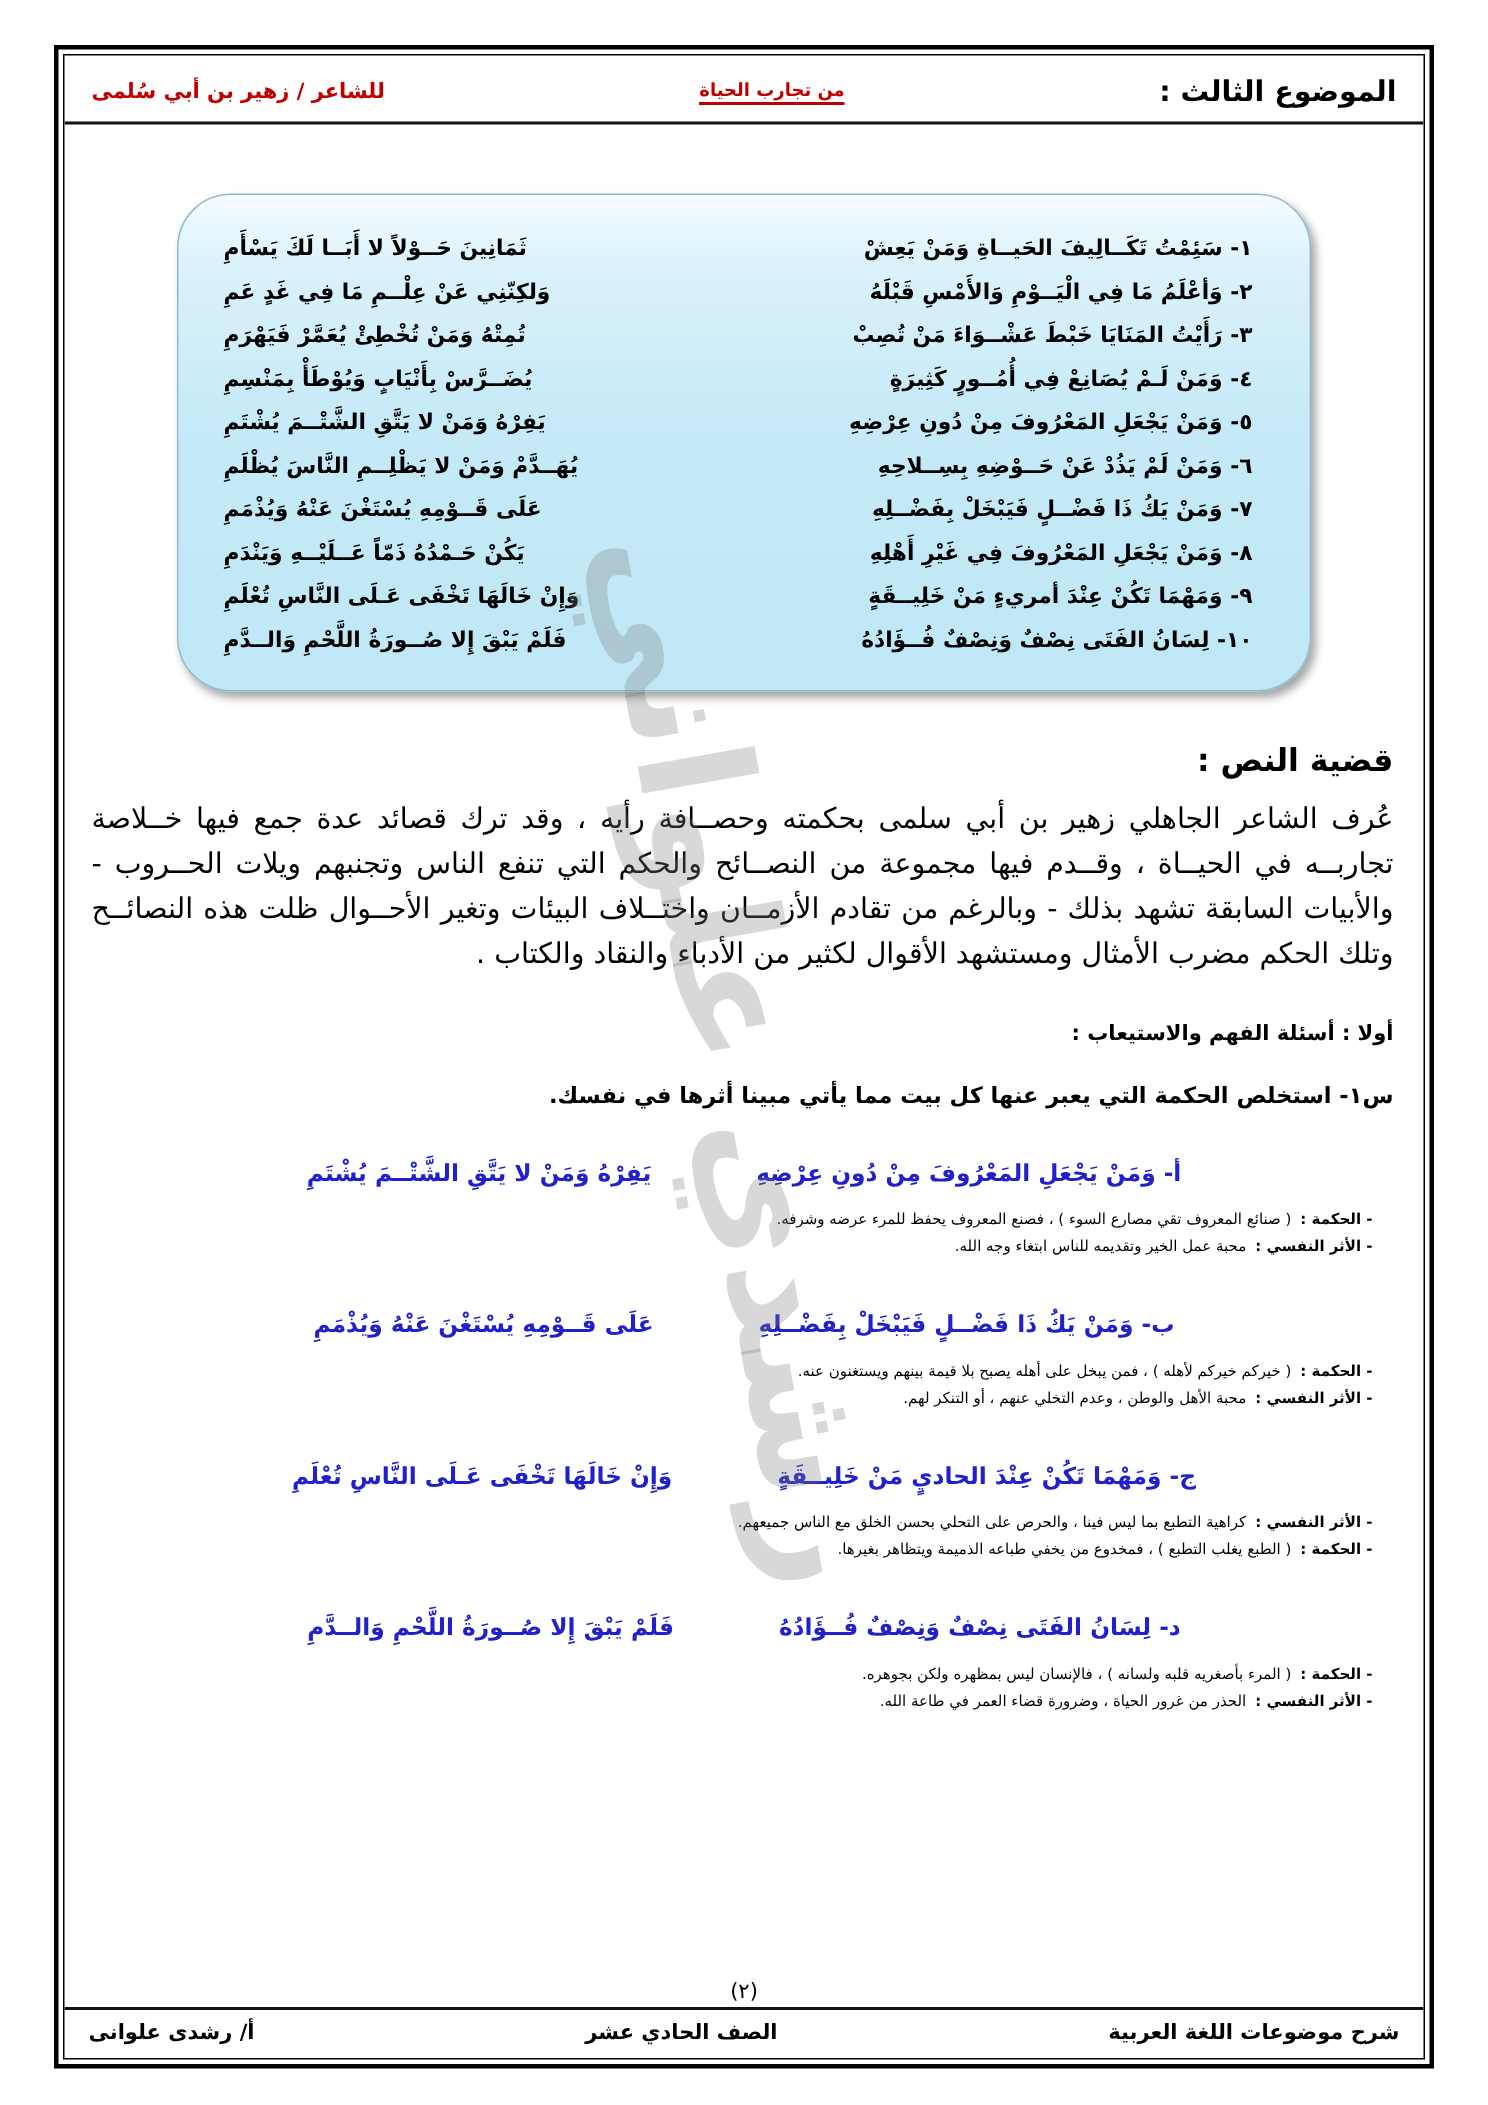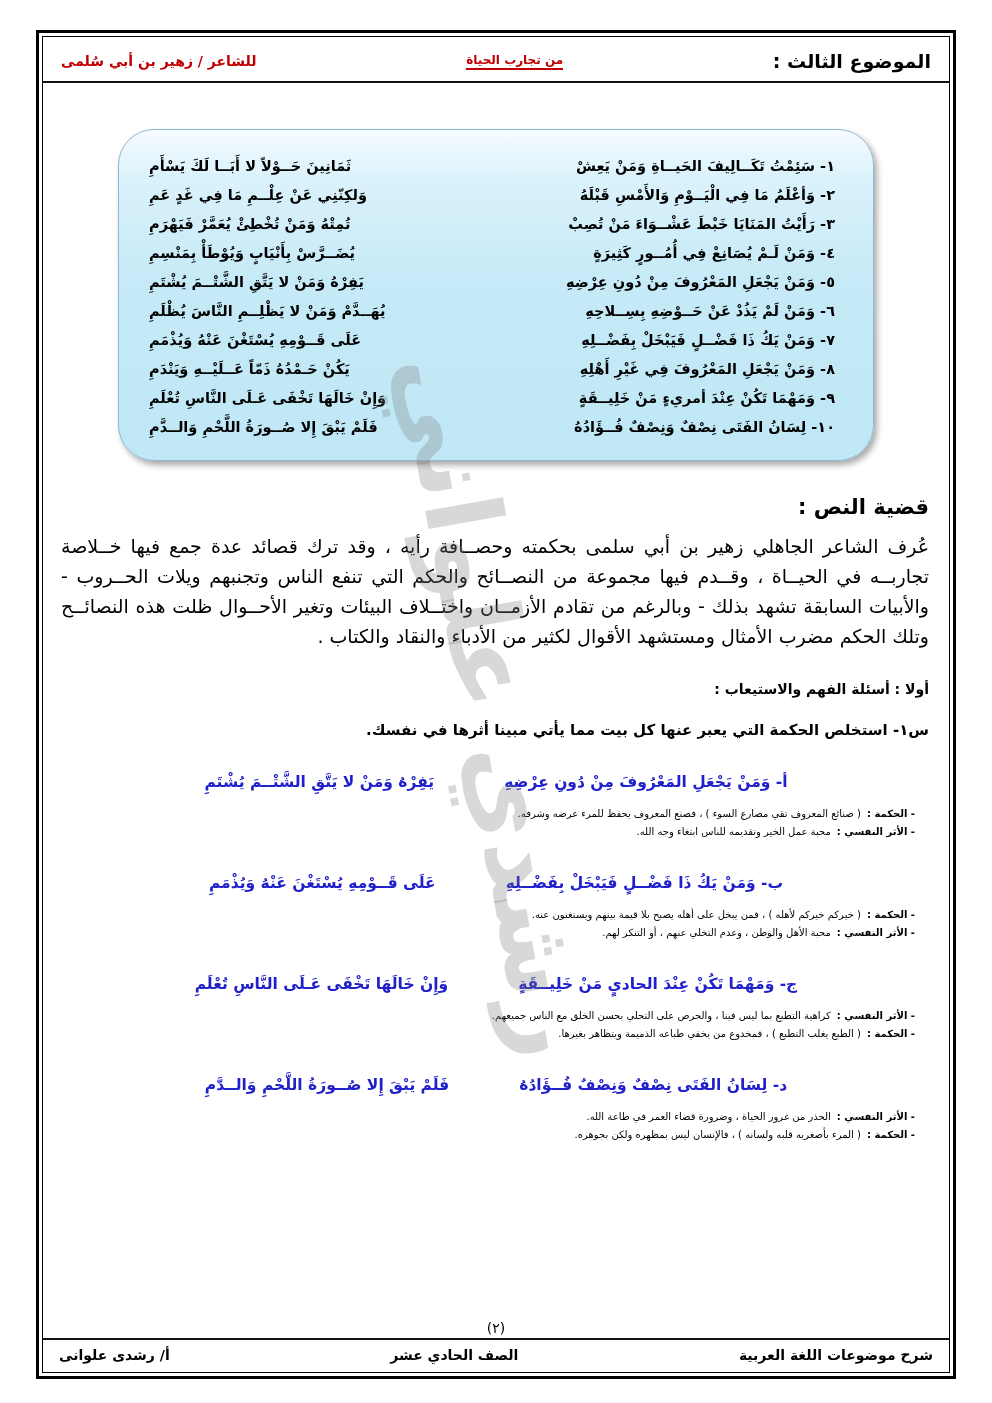--- a/index.html
+++ b/index.html
@@ -201,24 +201,24 @@
       </div>
     </div>
 
     <div class="answer-block">
       <div class="answer-verse">
         <span>د- لِسَانُ الفَتَى نِصْفٌ وَنِصْفٌ فُــؤَادُهُ</span>
         <span>فَلَمْ يَبْقَ إِلا صُــورَةُ اللَّحْمِ وَالــدَّمِ</span>
       </div>
       <div class="bullets">
         <div class="bullet">
+          <span class="b-label">- الحكمة :</span><span class="b-text">( المرء بأصغريه قلبه ولسانه ) ، فالإنسان ليس بمظهره ولكن بجوهره.</span>
+        </div>
+        <div class="bullet">
           <span class="b-label">- الأثر النفسي :</span><span class="b-text">الحذر من غرور الحياة ، وضرورة قضاء العمر في طاعة الله.</span>
-        </div>
-        <div class="bullet">
-          <span class="b-label">- الحكمة :</span><span class="b-text">( المرء بأصغريه قلبه ولسانه ) ، فالإنسان ليس بمظهره ولكن بجوهره.</span>
         </div>
       </div>
     </div>
 
     <div class="footer">
       <div class="page-num">(٢)</div>
       <div class="footer-divider"></div>
       <div class="footer-row">
         <span>شرح موضوعات اللغة العربية</span>
         <span>الصف الحادي عشر</span>

